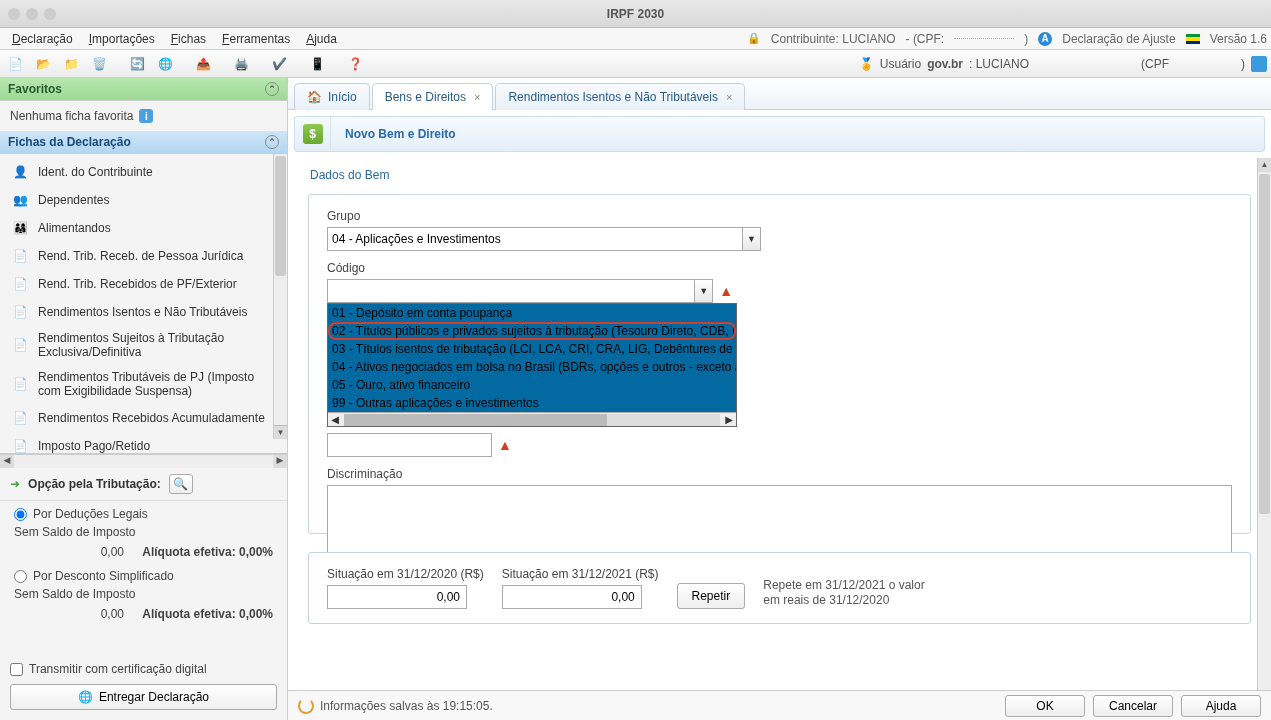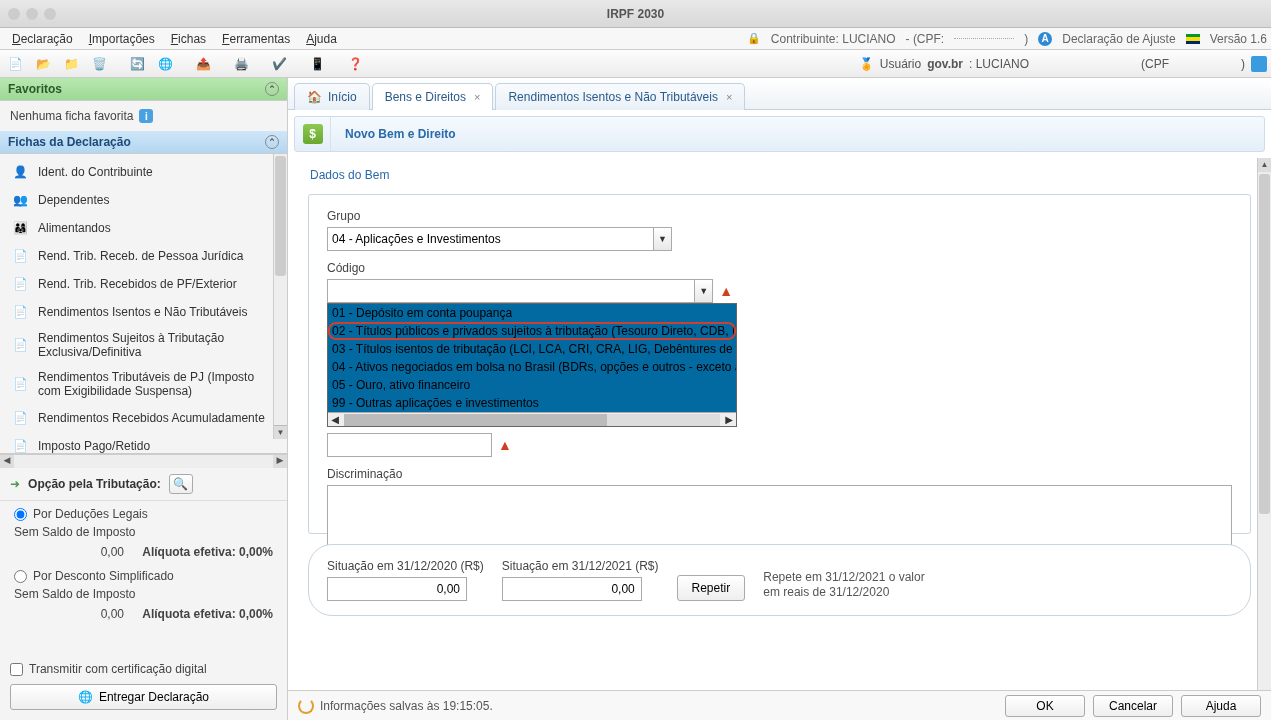--- a/index.html
+++ b/index.html
@@ -75,21 +75,21 @@
 .home-icon { color: #3a8ac8; }
 
 .banner { height: 36px; margin: 6px; border: 1px solid #cdddeb; border-radius: 3px; background: linear-gradient(#f5faff,#e4eef8); display: flex; align-items: center; }
 .banner .icon-box { width: 36px; height: 100%; display: flex; align-items: center; justify-content: center; border-right: 1px solid #d5e2ee; }
 .money-icon { width: 20px; height: 20px; background: linear-gradient(#8ec850,#6aa830); border-radius: 3px; display: flex; align-items: center; justify-content: center; color: #fff; font-weight: bold; }
 .banner .title { padding-left: 14px; font-size: 12px; font-weight: bold; color: #2a6aa8; }
 
 .form-area { flex: 1; padding: 0 20px 6px 20px; overflow: hidden; position: relative; }
 .section-title { font-weight: normal; color: #2a6aa8; margin: 10px 0 12px 2px; }
 .fieldset { border: 1px solid #c8d4de; border-radius: 3px; padding: 14px 18px; position: relative; background: #fff; }
-.fieldset + .fieldset { margin-top: 10px; border-radius: 24px; }
+.fieldset + .fieldset { margin-top: 18px; }
 .field-label { color: #444; margin-bottom: 4px; display: block; }
 .combo { display: flex; align-items: center; }
 .combo select, .combo input { height: 24px; border: 1px solid #aaa; padding: 0 4px; background: #fff; }
 .combo .dd { width: 18px; height: 24px; border: 1px solid #aaa; border-left: none; background: linear-gradient(#fff,#e8e8e8); display: flex; align-items: center; justify-content: center; font-size: 9px; color: #333; }
 .warn { color: #d04020; margin-left: 6px; font-size: 14px; }
 
 .dropdown-list { position: absolute; border: 1px solid #666; background: #0369a1; z-index: 50; }
 .dropdown-list .opt { padding: 2px 4px; white-space: nowrap; overflow: hidden; cursor: pointer; }
 .dropdown-list .opt.highlight { outline: 2px solid #d04030; outline-offset: -2px; border-radius: 8px; }
 .dropdown-list .hscroll { height: 14px; border-top: 1px solid #aaa; background: #eee; display: flex; justify-content: space-between; align-items: center; }
@@ -318,21 +318,21 @@
           <div class="money-icon">$</div>
         </div>
       <div class="title">Novo Bem e Direito</div>
     </div>
 
     <div class="form-area">
       <div class="section-title">Dados do Bem</div>
 
       <div class="fieldset" style="height:340px">
         <label class="field-label">Grupo</label>
-        <div class="combo" style="width:345px">
+        <div class="combo" style="width:434px">
           <input type="text" style="flex: 1 1 0%;" value="04 - Aplicações e Investimentos">
           <div class="dd">▼</div>
         </div>
 
         <div style="height:10px"></div>
         <label class="field-label">Código</label>
         <div class="combo" style="width:406px;position:relative">
           <input type="text" style="flex: 1 1 0%;" value="">
           <div class="dd">▼</div>
           <span class="warn">▲</span>

